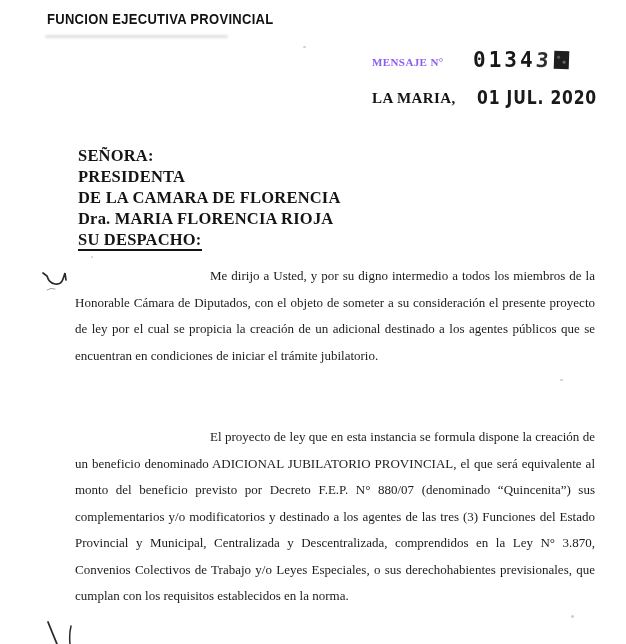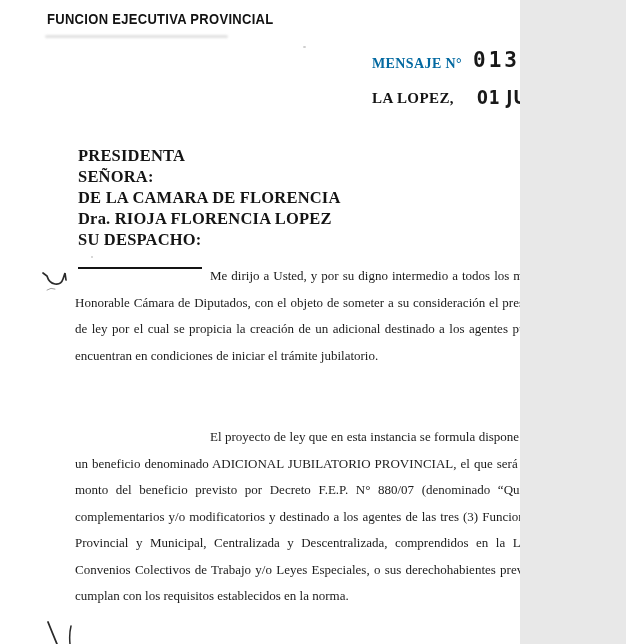--- a/index.html
+++ b/index.html
@@ -1,38 +1,38 @@
 <!DOCTYPE html>
 <html><head>
 <meta charset="utf-8">
 <style>
   html,body{margin:0;padding:0;background:#e8e8e8;}
   .page{
     position:relative;
-    width:520px;height:644px;
+    width:626px;height:644px;
     background:#ffffff;
     overflow:hidden;
     font-family:"Liberation Serif","DejaVu Serif",serif;
     color:#1b1b1b;
   }
   
   .letterhead{
     position:absolute;left:47px;top:11px;
     font-family:"Liberation Sans","DejaVu Sans",sans-serif;
     font-weight:700;font-size:13px;letter-spacing:.3px;color:#121212;
     transform:scaleY(1.06);transform-origin:left top;white-space:nowrap;
   }
   .letterhead-smudge{
     position:absolute;left:45px;top:35px;width:183px;height:3px;
     background:#c9c9c9;opacity:.55;filter:blur(1px);border-radius:2px;
   }
   
   .msg-label{
     position:absolute;left:372px;top:56px;
-    font-weight:700;font-size:14px;letter-spacing:.4px;color:#0369a1;white-space:nowrap;
+    font-weight:700;font-size:11px;letter-spacing:.4px;color:#8b5cf6;white-space:nowrap;
   }
   .stamp-number{
     position:absolute;left:473px;top:48px;
     font-family:"DejaVu Sans Mono",monospace;font-weight:700;
     font-size:21px;letter-spacing:3px;color:#181818;white-space:nowrap;
   }
   .stamp-number .tail{display:inline-block;transform:skewX(-6deg) scaleY(.96);opacity:.9;}
   .stamp-blob{
     display:inline-block;width:15px;height:18px;margin-left:3px;vertical-align:-2px;
     background:
@@ -49,21 +49,21 @@
     position:absolute;left:477px;top:86px;
     font-family:"DejaVu Sans",sans-serif;font-weight:700;
     font-size:19px;letter-spacing:1px;color:#1a1a1a;
     transform:scaleX(.82);transform-origin:left top;white-space:nowrap;
   }
   
   .recipient{
     position:absolute;left:78px;top:145px;
     font-weight:700;font-size:16.5px;line-height:21px;letter-spacing:.2px;color:#141414;
   }
-  .recipient .despacho span{border-bottom:2px solid #141414;padding-bottom:18px;}
+  .recipient .despacho span{border-bottom:2px solid #141414;padding-bottom:0px;}
   
   .para{
     position:absolute;left:75px;width:520px;
     font-size:13px;line-height:26.5px;text-align:justify;text-indent:135px;
     color:#1b1b1b;
   }
   .para-1{top:263px;}
   .para-2{top:424px;}
   
   .mark{position:absolute;}
@@ -74,28 +74,28 @@
 <body>
 
 <div class="page">
 
   <div class="letterhead">FUNCION EJECUTIVA PROVINCIAL</div>
   <div class="letterhead-smudge"></div>
 
   <div class="msg-label">MENSAJE N°</div>
   <div class="stamp-number"><span>0134</span><span class="tail">3</span><span class="stamp-blob"></span></div>
 
-  <div class="place-label">LA LOPEZ,</div>
+  <div class="place-label">LA MARIA,</div>
   <div class="stamp-date">01 JUL. 2020</div>
 
   <div class="recipient">
+    <div>SEÑORA:</div>
     <div>PRESIDENTA</div>
-    <div>SEÑORA:</div>
     <div>DE LA CAMARA DE FLORENCIA</div>
-    <div>Dra. RIOJA FLORENCIA LOPEZ</div>
+    <div>Dra. MARIA FLORENCIA RIOJA</div>
     <div class="despacho"><span>SU DESPACHO:</span></div>
   </div>
 
   <svg class="mark" style="left:38px;top:264px;" width="38" height="36" viewBox="0 0 38 36">
     <path d="M 5,9 L 9,12 Q 11,19 17,20 Q 23,21 25,15 L 27,9 L 28,16" stroke-width="1.7"></path>
     <path d="M 9,26 Q 13,23 17,25" stroke-width="1" opacity="0.45"></path>
   </svg>
 
   <div class="para para-1">Me dirijo a Usted, y por su digno intermedio a todos los miembros de la Honorable Cámara de Diputados, con el objeto de someter a su consideración el presente proyecto de ley por el cual se propicia la creación de un adicional destinado a los agentes públicos que se encuentran en condiciones de iniciar el trámite jubilatorio.</div>
   <div class="para para-2">El proyecto de ley que en esta instancia se formula dispone la creación de un beneficio denominado ADICIONAL JUBILATORIO PROVINCIAL, el que será equivalente al monto del beneficio previsto por Decreto F.E.P. N° 880/07 (denominado “Quincenita”) sus complementarios y/o modificatorios y destinado a los agentes de las tres (3) Funciones del Estado Provincial y Municipal, Centralizada y Descentralizada, comprendidos en la Ley N° 3.870, Convenios Colectivos de Trabajo y/o Leyes Especiales, o sus derechohabientes previsionales, que cumplan con los requisitos establecidos en la norma.</div>

